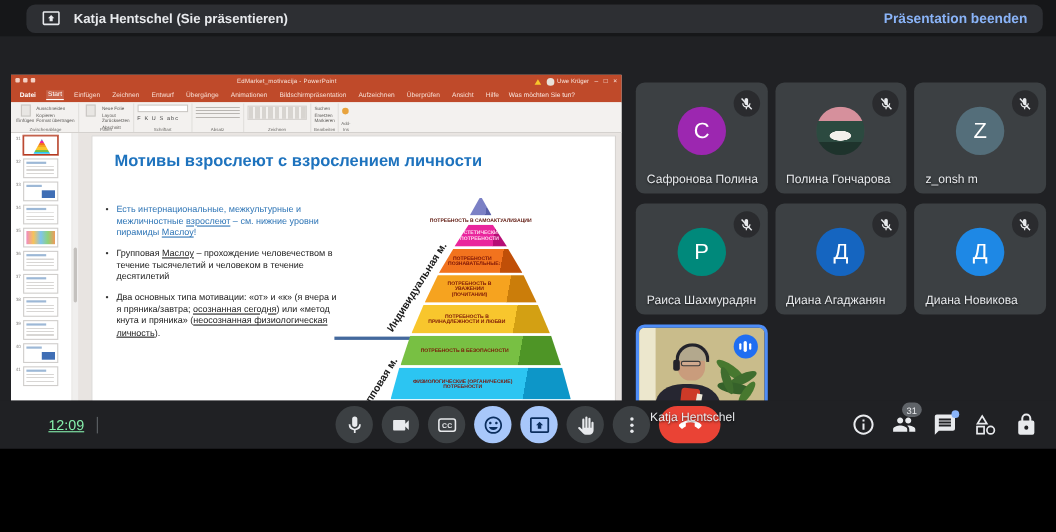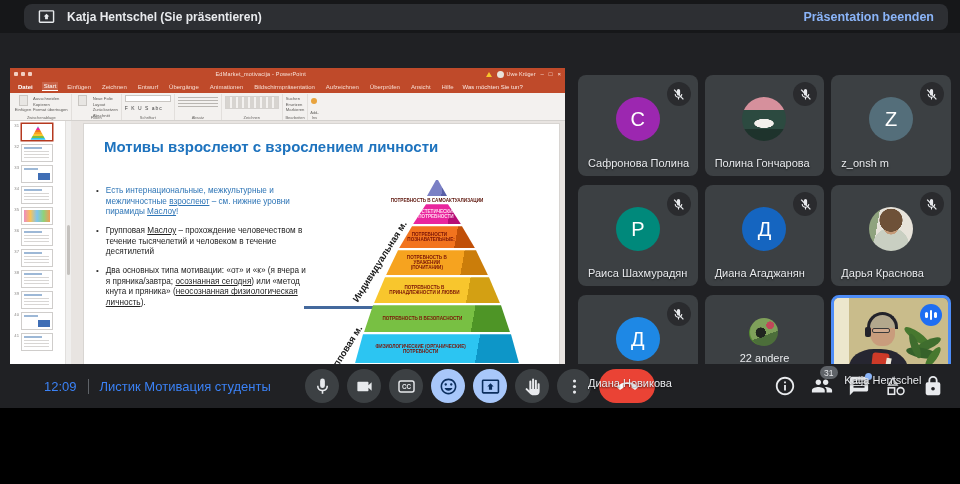--- a/index.html
+++ b/index.html
@@ -165,21 +165,21 @@
       border-right:5px solid transparent;border-bottom:13px solid #e8a33d;transform:rotate(-42deg);left:1px;top:3px;}
   .rx-party-popper::after{content:"";position:absolute;width:2.5px;height:2.5px;border-radius:50%;background:#e23d6d;
       left:11px;top:2px;box-shadow:3px 4px 0 #3da5e2,-1px 7px 0 #58c04a;}
   .rx-clapping-hands::before{content:"";position:absolute;width:7px;height:9px;background:#fff;border-radius:3px 3px 1px 1px;
       transform:rotate(-25deg);left:4px;top:4.5px;}
   .rx-clapping-hands::after{content:"";position:absolute;width:1.5px;height:4px;background:#fff;left:12.5px;top:2px;
       box-shadow:2.5px 2.5px 0 #fff;transform:rotate(20deg);}
 
   
   .botbar{position:absolute;left:0;bottom:0;width:960px;height:44px;background:#202124;}
-  .bot-left{position:absolute;left:44px;top:0;height:44px;display:flex;align-items:center;font-size:13px;color:#3b82f6;}
+  .bot-left{position:absolute;left:44px;top:0;height:44px;display:flex;align-items:center;font-size:13px;color:#86efac;text-decoration:underline;}
   .bot-left .div{width:1px;height:15px;background:#5f6368;margin:0 11px;}
   .controls{position:absolute;left:50%;top:50%;transform:translate(-50%,-50%);display:flex;align-items:center;gap:8px;}
   .ctrl{width:34px;height:34px;border-radius:50%;border:none;background:#3c4043;display:flex;align-items:center;
         justify-content:center;cursor:pointer;padding:0;}
   .ctrl svg{width:19px;height:19px;color:#e8eaed;}
   .ctrl.on{background:#a8c7fa;}
   .ctrl.on svg{color:#0b2e5e;}
   .ctrl.end{width:56px;border-radius:18px;background:#ea4335;}
   .ctrl.end svg{color:#fff;width:21px;height:21px;}
   .panel-icons{position:absolute;right:16px;top:0;height:44px;display:flex;align-items:center;gap:15px;}
@@ -490,43 +490,27 @@
       <div class="tile">
     <div class="tname">Диана Агаджанян</div>
   <div class="micoff">
           <svg viewBox="0 0 24 24">
             <use href="#i-mic-off"></use>
           </svg>
         </div>
         <div class="avatar" style="background: rgb(21, 101, 192);">Д</div>
       </div>
       <div class="tile">
-    <div class="tname">Дарья Краснова</div>
-  <div class="micoff">
-          <svg viewBox="0 0 24 24">
-            <use href="#i-mic-off"></use>
-          </svg>
-        </div>
-        <div class="avatar photo photo-woman"></div>
-      </div>
-      <div class="tile">
     <div class="tname">Диана Новикова</div>
   <div class="micoff">
           <svg viewBox="0 0 24 24">
             <use href="#i-mic-off"></use>
           </svg>
         </div>
         <div class="avatar" style="background: rgb(30, 136, 229);">Д</div>
-      </div>
-      <div class="tile">
-    <div class="ov-name">22 andere</div>
-  <div class="ov-wrap">
-          <span class="mini avatar photo photo-garden"></span>
-          <span class="mini ov-green">o</span>
-        </div>
       </div>
       <div class="tile video">
         <div class="scene">
           <i class="sc wallL"></i>
           <i class="sc furn"></i>
           <i class="sc leaf l1"></i>
           <i class="sc leaf l2"></i>
           <i class="sc leaf l3"></i>
           <i class="sc leaf l4"></i>
           <i class="sc leaf l5"></i>
@@ -557,21 +541,20 @@
       <span class="rx rx-astonished-face face" title="😮"></span>
       <span class="rx rx-crying-face face" title="😢"></span>
       <span class="rx rx-thinking-face face" title="🤔"></span>
       <span class="rx rx-thumbs-down" title="👎"></span>
     </div>
 
   <div class="botbar">
     <div class="bot-left">
       <span>12:09</span>
       <span class="div"></span>
-      <span>Листик Мотивация студенты</span>
     </div>
     <div class="controls">
         <button class="ctrl">
           <svg viewBox="0 0 24 24">
             <use href="#i-mic"></use>
           </svg>
         </button>
         <button class="ctrl">
           <svg viewBox="0 0 24 24">
             <use href="#i-camera"></use>

